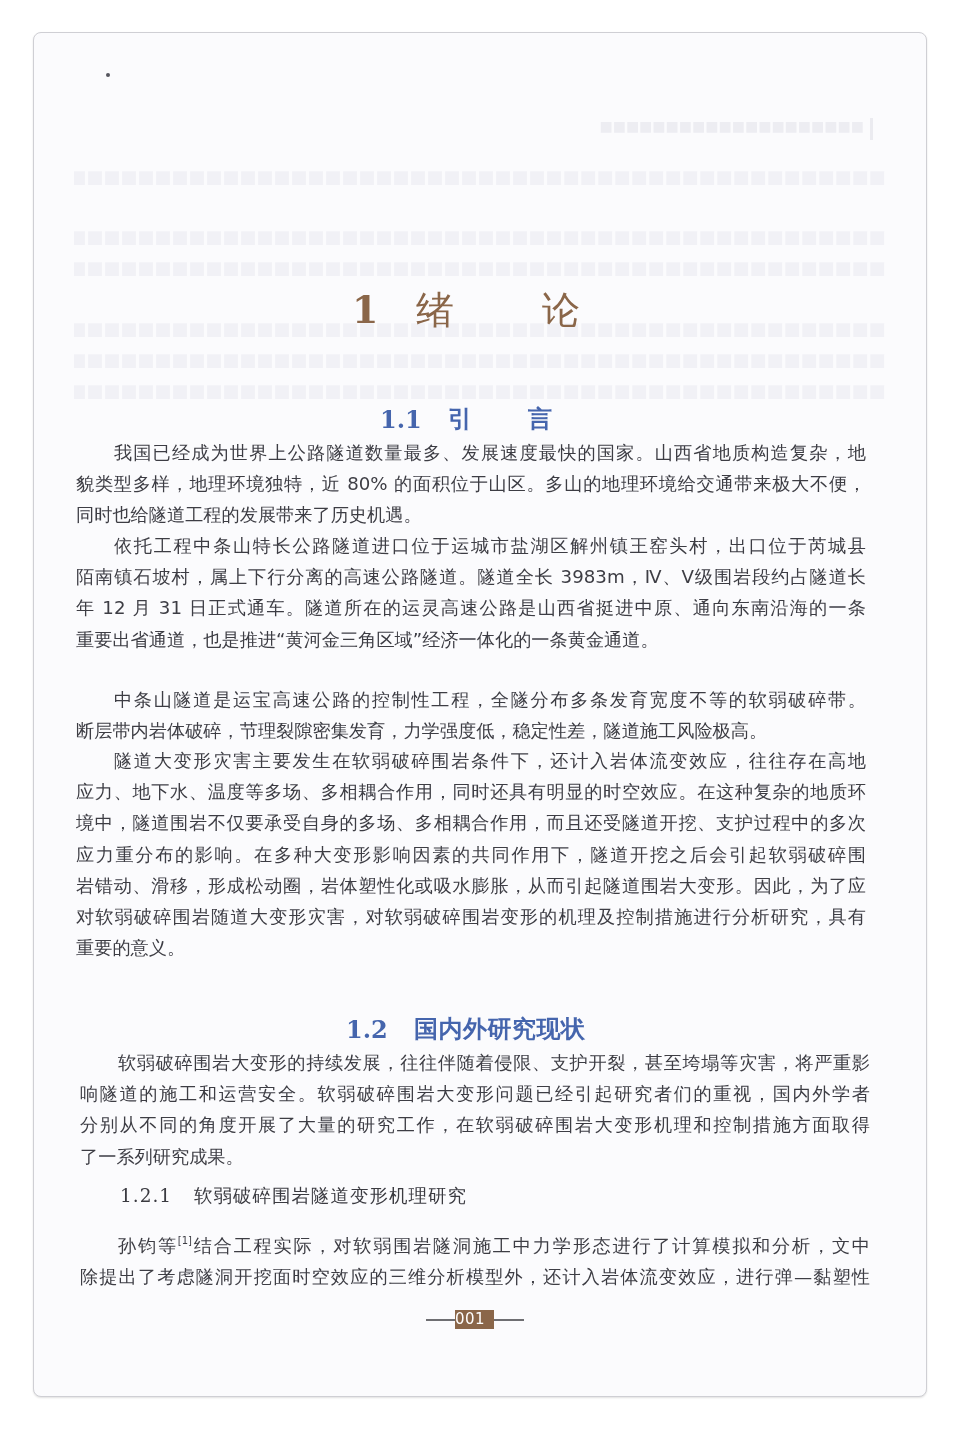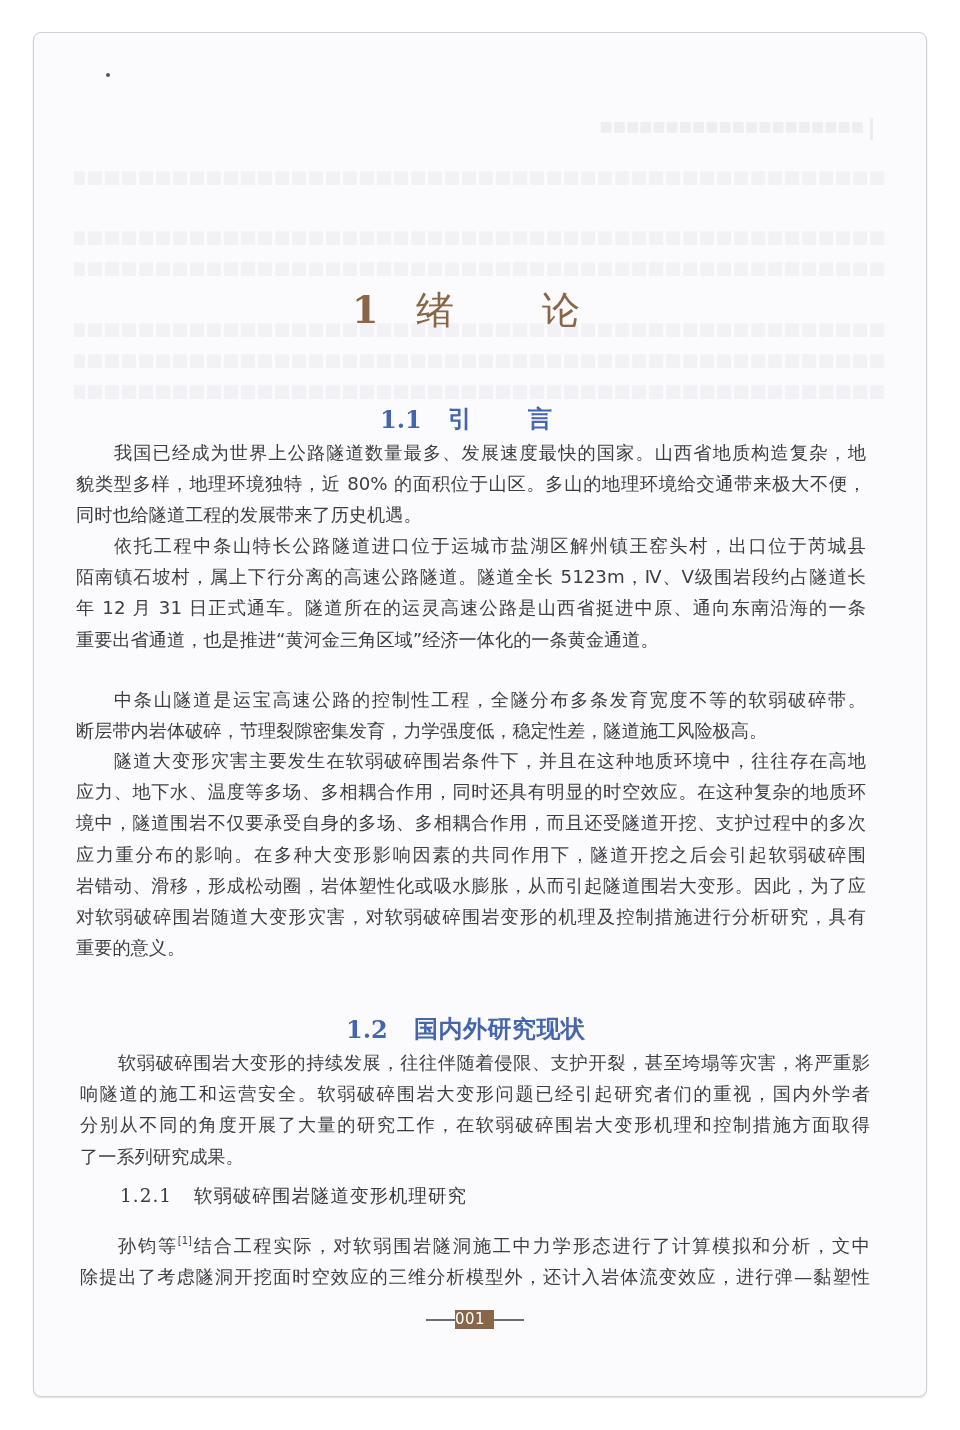--- a/index.html
+++ b/index.html
@@ -225,32 +225,32 @@
   </div>
 
   <div class="para p1">
     <span class="line indent">我国已经成为世界上公路隧道数量最多、发展速度最快的国家。山西省地质构造复杂，地</span>
     <span class="line">貌类型多样，地理环境独特，近 80% 的面积位于山区。多山的地理环境给交通带来极大不便，</span>
     <span class="line last">同时也给隧道工程的发展带来了历史机遇。</span>
   </div>
 
   <div class="para p2">
     <span class="line indent">依托工程中条山特长公路隧道进口位于运城市盐湖区解州镇王窑头村，出口位于芮城县</span>
-    <span class="line">陌南镇石坡村，属上下行分离的高速公路隧道。隧道全长 5123m，Ⅳ、Ⅴ级围岩段约占隧道长</span>
+    <span class="line">陌南镇石坡村，属上下行分离的高速公路隧道。隧道全长 3983m，Ⅳ、Ⅴ级围岩段约占隧道长</span>
     <span class="line">年 12 月 31 日正式通车。隧道所在的运灵高速公路是山西省挺进中原、通向东南沿海的一条</span>
     <span class="line last">重要出省通道，也是推进“黄河金三角区域”经济一体化的一条黄金通道。</span>
   </div>
 
   <div class="para p3">
     <span class="line indent">中条山隧道是运宝高速公路的控制性工程，全隧分布多条发育宽度不等的软弱破碎带。</span>
     <span class="line last">断层带内岩体破碎，节理裂隙密集发育，力学强度低，稳定性差，隧道施工风险极高。</span>
   </div>
 
   <div class="para p4">
-    <span class="line indent">隧道大变形灾害主要发生在软弱破碎围岩条件下，并且在这种地质环境中，往往存在高地</span>
+    <span class="line indent">隧道大变形灾害主要发生在软弱破碎围岩条件下，还计入岩体流变效应，往往存在高地</span>
     <span class="line">应力、地下水、温度等多场、多相耦合作用，同时还具有明显的时空效应。在这种复杂的地质环</span>
     <span class="line">境中，隧道围岩不仅要承受自身的多场、多相耦合作用，而且还受隧道开挖、支护过程中的多次</span>
     <span class="line">应力重分布的影响。在多种大变形影响因素的共同作用下，隧道开挖之后会引起软弱破碎围</span>
     <span class="line">岩错动、滑移，形成松动圈，岩体塑性化或吸水膨胀，从而引起隧道围岩大变形。因此，为了应</span>
     <span class="line">对软弱破碎围岩随道大变形灾害，对软弱破碎围岩变形的机理及控制措施进行分析研究，具有</span>
     <span class="line last">重要的意义。</span>
   </div>
 
   <div class="section-title sec12">
     <span class="num">1.2</span>

